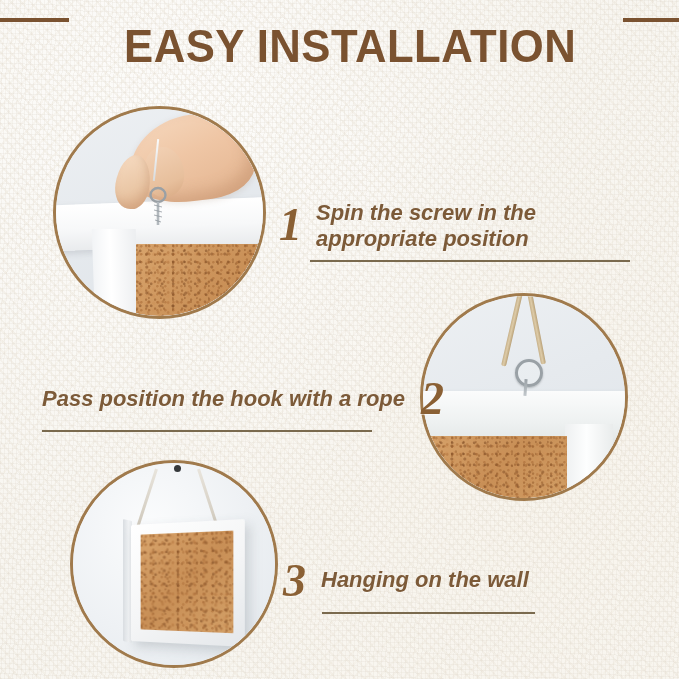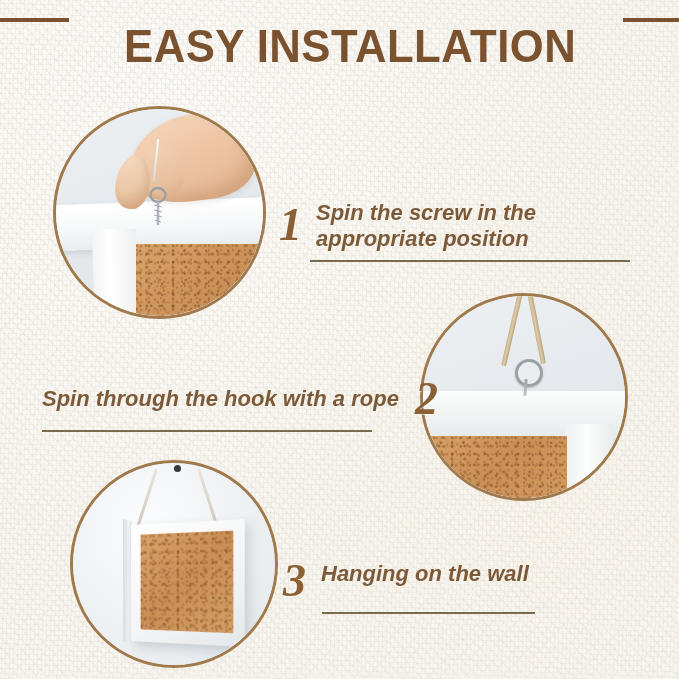--- a/index.html
+++ b/index.html
@@ -302,21 +302,21 @@
   
   #step-2 { left: 42px; top: 378px; width: 376px; }
   #step-2 .step-row { align-items: center; justify-content: space-between; }
   #step-2 .step-text { white-space: nowrap; }
   #step-2 .step-num { margin-left: 16px; }
   #step-2 .step-underline { width: 330px; margin-top: 10px; }
 
   
   #step-3 { left: 283px; top: 558px; width: 300px; }
   #step-3 .step-num { margin-right: 15px; margin-top: 2px; }
-  #step-3 .step-text { white-space: nowrap; margin-top: 3px; }
+  #step-3 .step-text { white-space: nowrap; margin-top: 9px; }
   #step-3 .step-underline { width: 213px; margin-left: 39px; margin-top: 10px; }
 </style>
 </head>
 <body>
 
 <div id="page">
 
   <div id="texture"></div>
 
   <div id="header">
@@ -373,21 +373,21 @@
   <div id="step-1" class="step">
     <div class="step-row">
       <div class="step-num">1</div>
       <div class="step-text">Spin the screw in the appropriate position</div>
     </div>
     <div class="step-underline"></div>
   </div>
 
   <div id="step-2" class="step">
     <div class="step-row">
-      <div class="step-text">Spin through the hook with a rope</div>
+      <div class="step-text">Pass position the hook with a rope</div>
       <div class="step-num">2</div>
     </div>
     <div class="step-underline"></div>
   </div>
 
   <div id="step-3" class="step">
     <div class="step-row">
       <div class="step-num">3</div>
       <div class="step-text">Hanging on the wall</div>
     </div>

